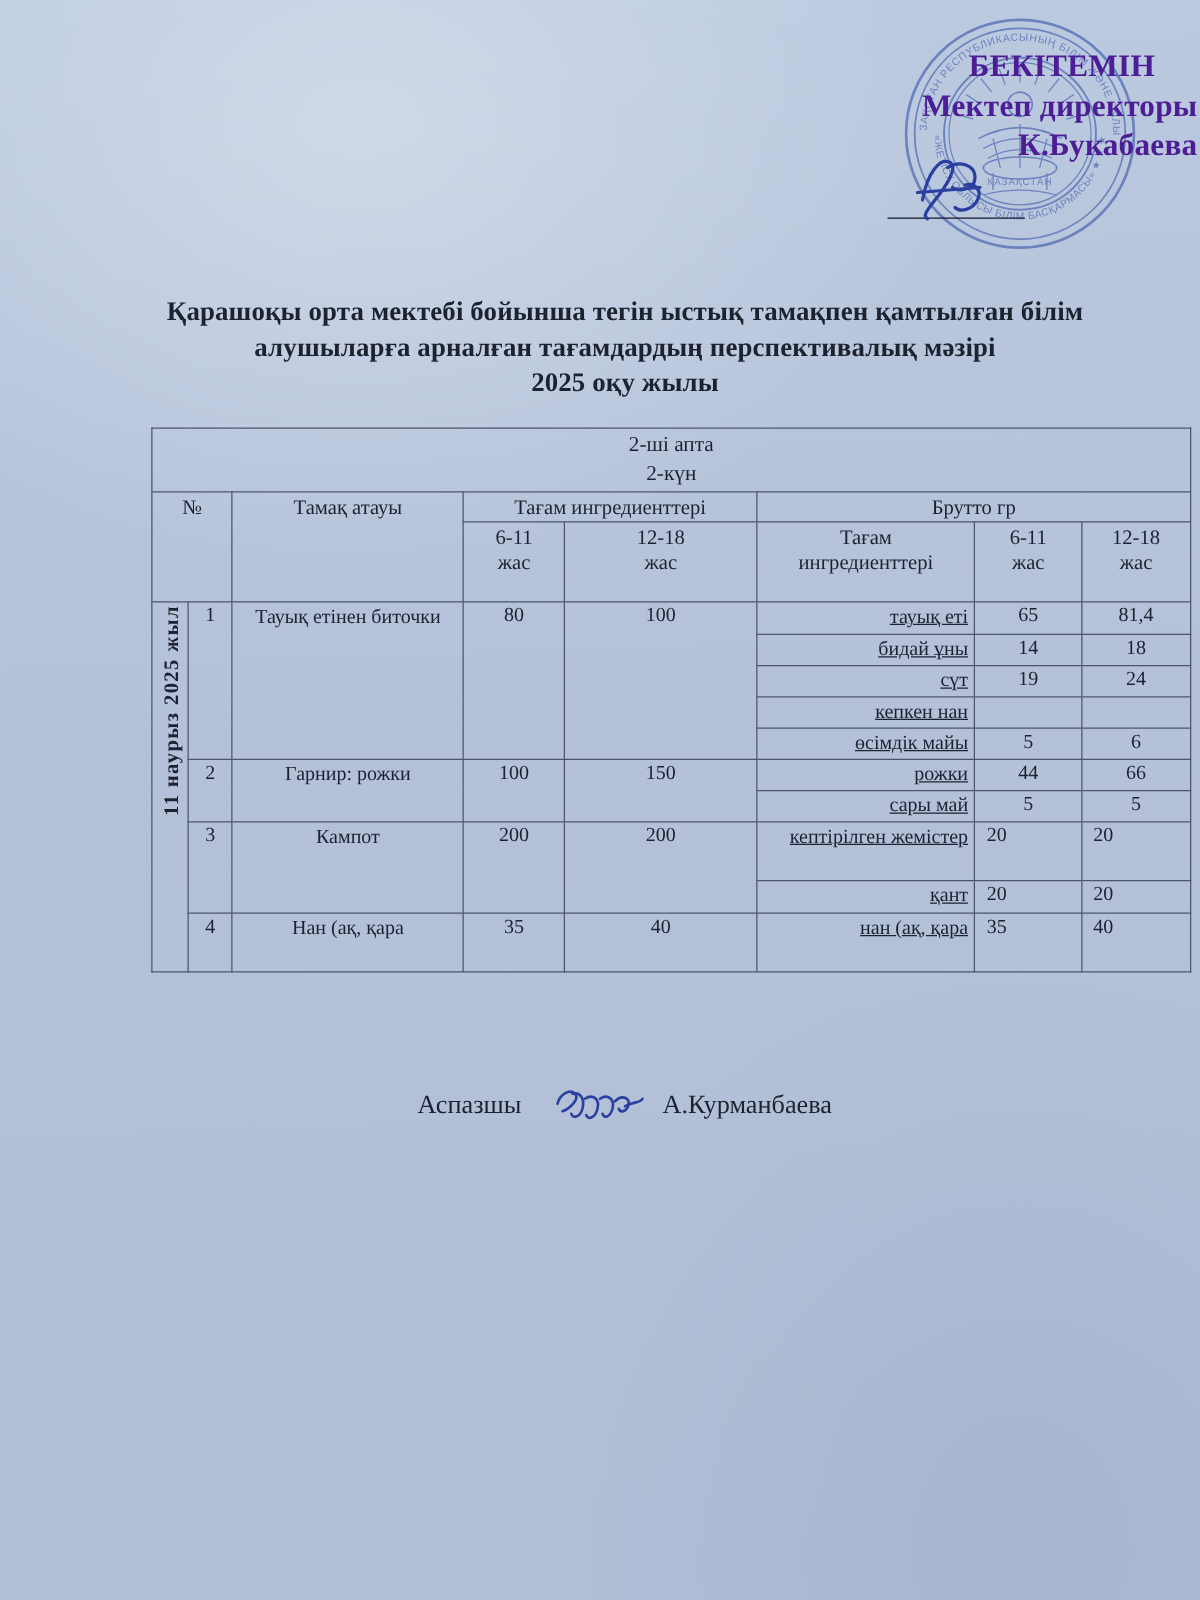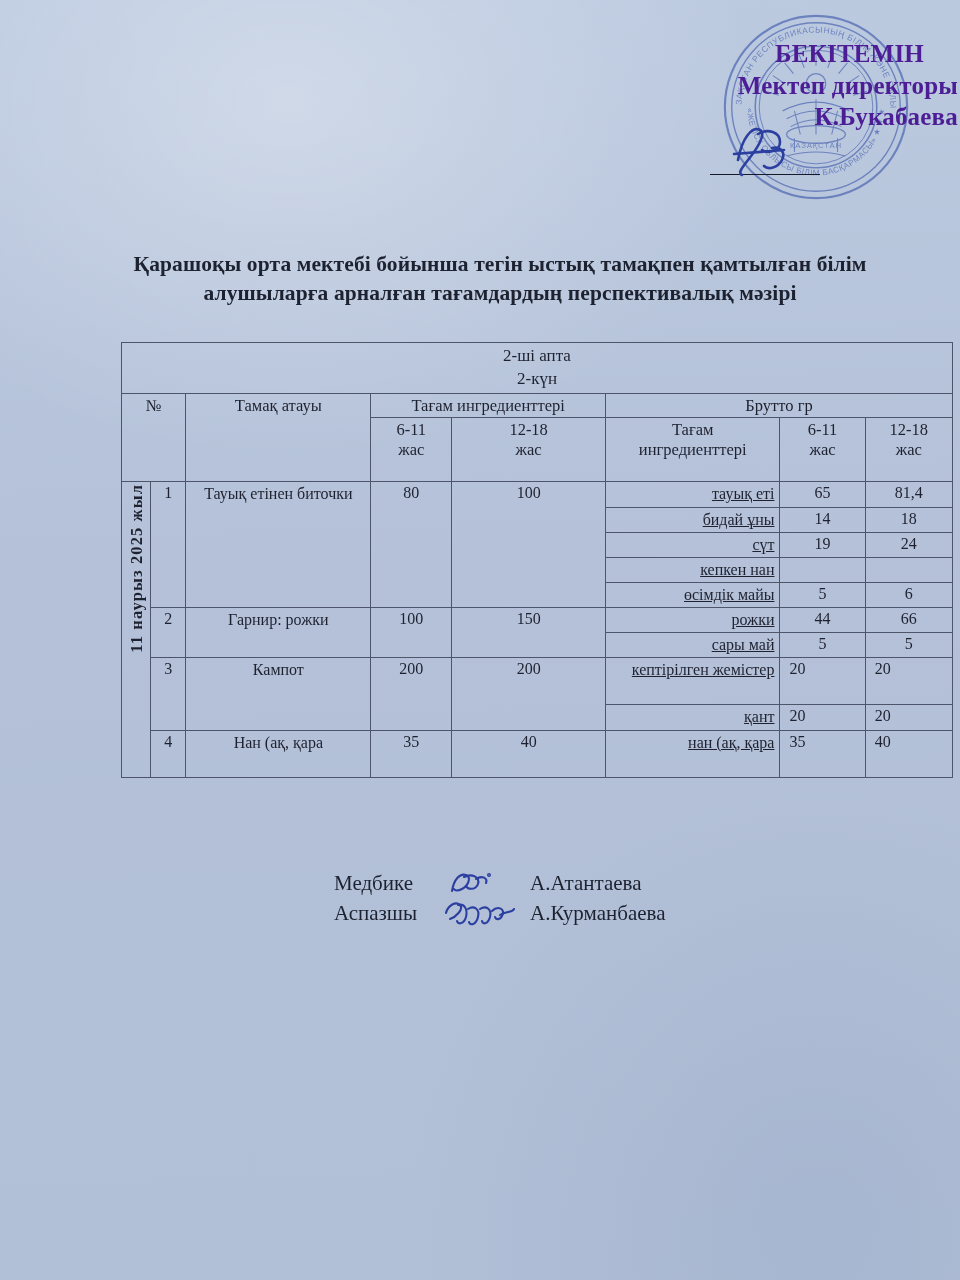--- a/index.html
+++ b/index.html
@@ -73,21 +73,21 @@
     width: 196px;
     height: 198px;
     z-index: 2;
     opacity: 0.62;
     pointer-events: none;
   }
 
   
   .doc-title {
     position: absolute;
-    top: 250px;
+    top: 235px;
     left: 88px;
     width: 824px;
     text-align: center;
     font-weight: bold;
     font-size: 21.5px;
     line-height: 1.33;
     color: #1d2230;
     letter-spacing: 0.1px;
   }
   .doc-title .t3 { display: block; }
@@ -247,20 +247,21 @@
         <path d="M 44,28 C 52,26 58,32 54,40 C 50,48 40,50 36,46"></path>
         <path d="M 6,34 L 56,30"></path>
       </g>
     </svg>
   </div>
 </div>
 
 <div class="doc-title">
   <span class="t1">Қарашоқы орта мектебі бойынша тегін ыстық тамақпен қамтылған білім</span>
   <span class="t2">алушыларға арналған тағамдардың перспективалық мәзірі</span>
+  <span class="t3">2025 оқу жылы</span>
 </div>
 
 <div class="table-wrap">
   <table class="menu">
     <colgroup>
       <col style="width:28px">
         <col style="width:34px">
         <col style="width:178px">
       <col style="width:78px">
         <col style="width:148px">
@@ -377,34 +378,20 @@
         <td class="c-p2">40</td>
         <td class="c-ing">нан (ақ, қара</td>
         <td class="c-g1 lft">35</td>
         <td class="c-g2 lft">40</td>
       </tr>
     </tbody>
   </table>
 </div>
 
 <div class="footer">
-  <div class="foot-row">
-    <span class="foot-role">Медбике</span>
-    <span class="foot-sig">
-      <svg viewBox="0 0 84 28" width="84" height="28">
-        <g fill="none" stroke="#2b3fa0" stroke-width="2.1" stroke-linecap="round">
-          <path d="M 10,22 C 12,10 18,4 24,6 C 30,8 26,17 20,20 C 16,22 13,22 12,20"></path>
-          <path d="M 22,8 C 30,4 38,8 36,15 C 34,21 26,21 24,17"></path>
-          <path d="M 34,10 C 40,6 46,9 44,14"></path>
-          <circle cx="47" cy="6" r="1.3" stroke-width="1.4"></circle>
-        </g>
-      </svg>
-    </span>
-    <span class="foot-name">А.Атантаева</span>
-  </div>
   <div class="foot-row">
     <span class="foot-role">Аспазшы</span>
     <span class="foot-sig">
       <svg viewBox="0 0 84 28" width="84" height="28">
         <g fill="none" stroke="#2b3fa0" stroke-width="2.1" stroke-linecap="round">
           <path d="M 4,14 C 6,6 14,2 18,6 C 22,10 14,18 8,20"></path>
           <path d="M 16,6 C 22,4 26,10 24,18 C 22,25 16,26 15,22"></path>
           <path d="M 26,10 C 32,6 38,10 36,18 C 34,26 28,27 27,23"></path>
           <path d="M 38,10 C 44,6 50,10 48,18 C 46,25 41,26 40,22"></path>
           <path d="M 50,12 C 56,6 64,10 60,17 C 58,21 54,21 53,18"></path>

